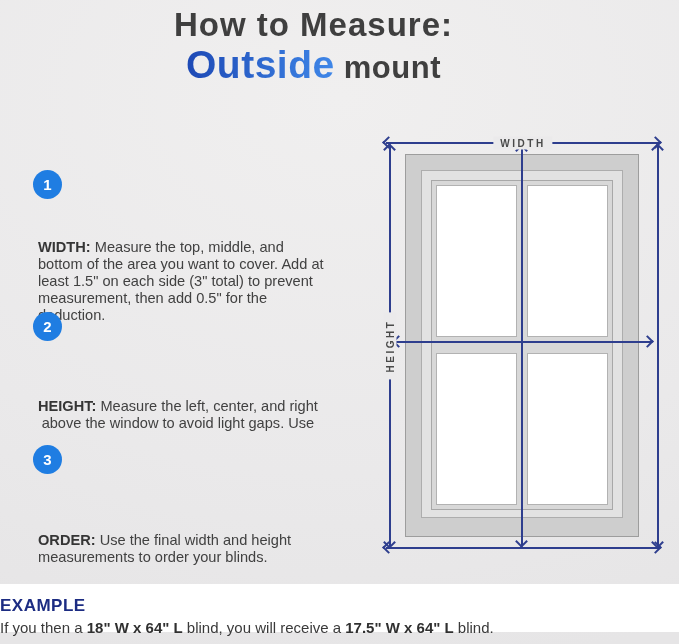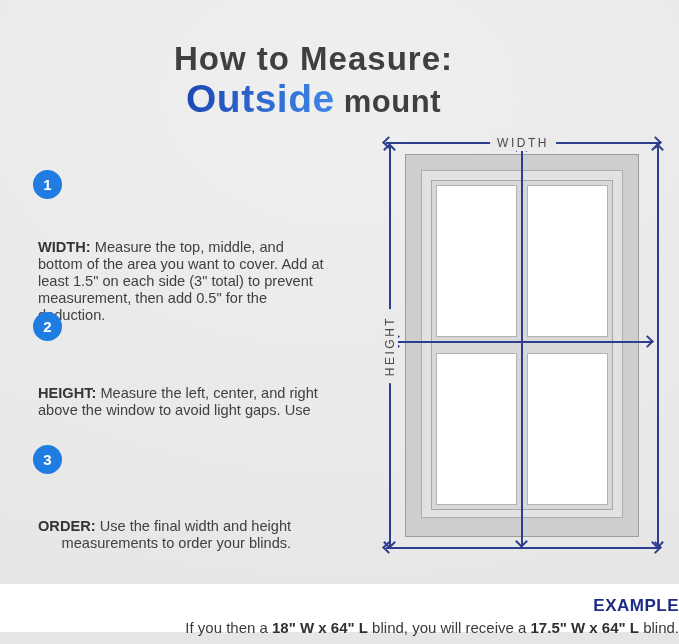--- a/index.html
+++ b/index.html
@@ -4,21 +4,21 @@
 <style>
   html,body{margin:0;padding:0;}
   .page{
     position:relative;
     width:679px;height:644px;
     overflow:hidden;
     font-family:"Liberation Sans", sans-serif;
     background:radial-gradient(120% 90% at 50% 15%, #f0efef 0%, #eae9ea 65%, #e6e5e6 100%);
   }
   
-  .title-wrap{position:absolute;left:0;top:40px;width:627px;text-align:center;}
+  .title-wrap{position:absolute;left:0;top:6px;width:627px;text-align:center;}
   .title-line1{font-size:33px;font-weight:700;color:#3f3f3f;letter-spacing:1px;line-height:38px;}
   .title-line2{font-size:31px;font-weight:600;color:#3f3f3f;letter-spacing:0.5px;line-height:42px;}
   .title-highlight{
     font-size:39px;font-weight:800;letter-spacing:0.5px;
     background:linear-gradient(90deg,#1d49b5 0%,#3f87e8 100%);
     -webkit-background-clip:text;background-clip:text;
     color:#2160d4;text-decoration:underline;-webkit-text-fill-color:transparent;
   }
   
   .step-circle{
@@ -38,29 +38,29 @@
     background:#d8d8d8;border:1px solid #a8a8a8;box-sizing:border-box;
     display:grid;grid-template-columns:1fr 1fr;grid-template-rows:1fr 1fr;
     gap:16px 10px;padding:4px;}
   .pane{background:#ffffff;border:1px solid #b2b2b2;}
   
   .mline{position:absolute;background:#2e3e8e;}
   .chv{position:absolute;width:9px;height:9px;
     border-top:2px solid #2e3e8e;border-left:2px solid #2e3e8e;box-sizing:border-box;}
   .dim-label{
     position:absolute;background:#ebeaeb;color:#4a4a4a;
-    font-size:12px;font-weight:400;letter-spacing:2.5px;padding:1px 7px;
+    font-size:10px;font-weight:700;letter-spacing:2.5px;padding:1px 7px;
     transform:translate(-50%,-50%);
   }
   .dim-label.vert{
     writing-mode:vertical-rl;padding:7px 1px;
     transform:translate(-50%,-50%) rotate(180deg);
   }
   
-  .example{position:absolute;left:0;top:584px;width:679px;height:48px;background:#ffffff;text-align:right;}
+  .example{position:absolute;left:0;top:584px;width:679px;height:48px;background:#ffffff;text-align:left;}
   .example-heading{margin-top:12px;font-size:17px;font-weight:700;color:#1c2c82;letter-spacing:0.5px;}
   .example-body{margin-top:3px;font-size:15px;color:#3a3a3a;}
   .example-body b{color:#303030;}
 </style>
 </head>
 <body>
 
 <div class="page">
 
   <div class="title-wrap">
@@ -75,29 +75,29 @@
     <div class="ln"><span class="step-label">WIDTH:</span> <span>Measure the top, middle, and</span></div>
     <div class="ln">bottom of the area you want to cover. Add at</div>
     <div class="ln">least 1.5" on each side (3" total) to prevent</div>
     <div class="ln">measurement, then add 0.5" for the</div>
     <div class="ln">deduction.</div>
   </div>
 
   <div class="step-circle" style="top:312px;">
       <span>2</span>
     </div>
-  <div class="step-text" style="top:353px;">
+  <div class="step-text" style="top:366px;text-align:center;">
     <div class="ln"><span class="step-label">HEIGHT:</span> <span>Measure the left, center, and right</span></div>
     <div class="ln">above the window to avoid light gaps. Use</div>
   </div>
 
   <div class="step-circle" style="top:445px;">
       <span>3</span>
     </div>
-  <div class="step-text" style="top:486px;text-align:right;">
+  <div class="step-text" style="top:500px;">
     <div class="ln"><span class="step-label">ORDER:</span> <span>Use the final width and height</span></div>
     <div class="ln">measurements to order your blinds.</div>
   </div>
 
   <div class="win-outer"></div>
   <div class="win-inner"></div>
   <div class="win-panes">
     <div class="pane"></div>
     <div class="pane"></div>
     <div class="pane"></div>

